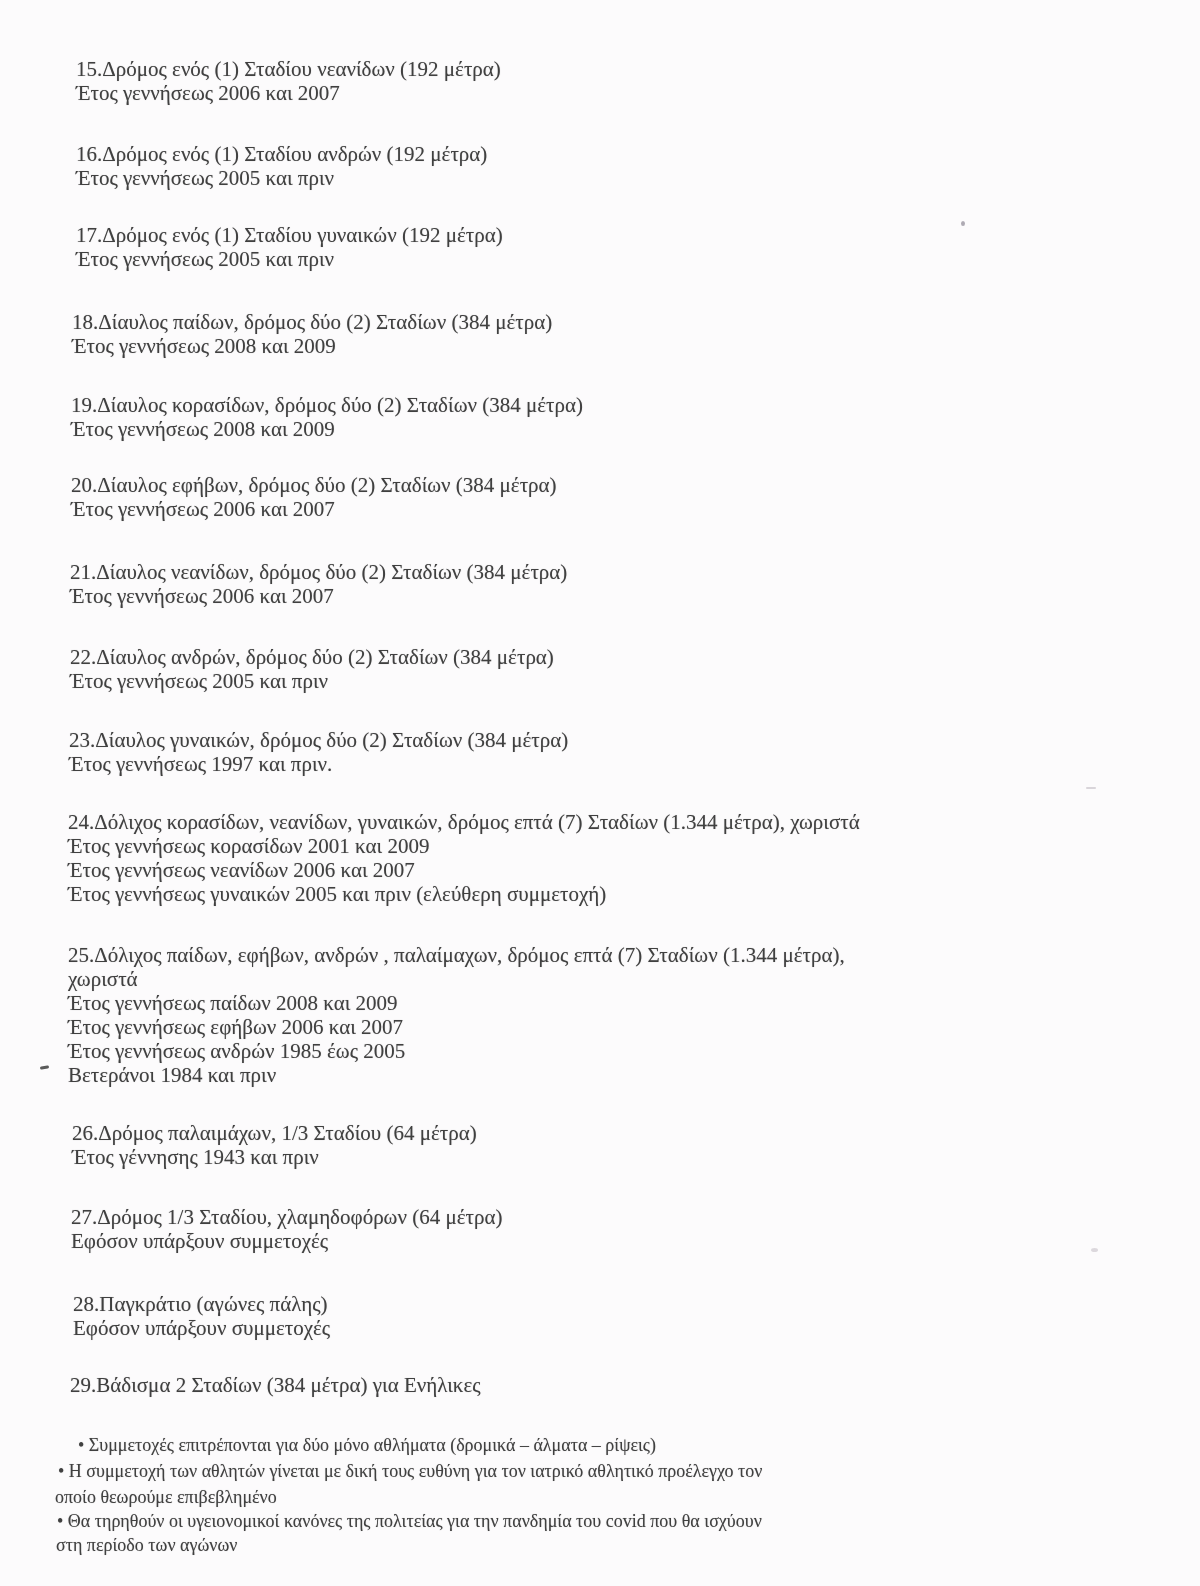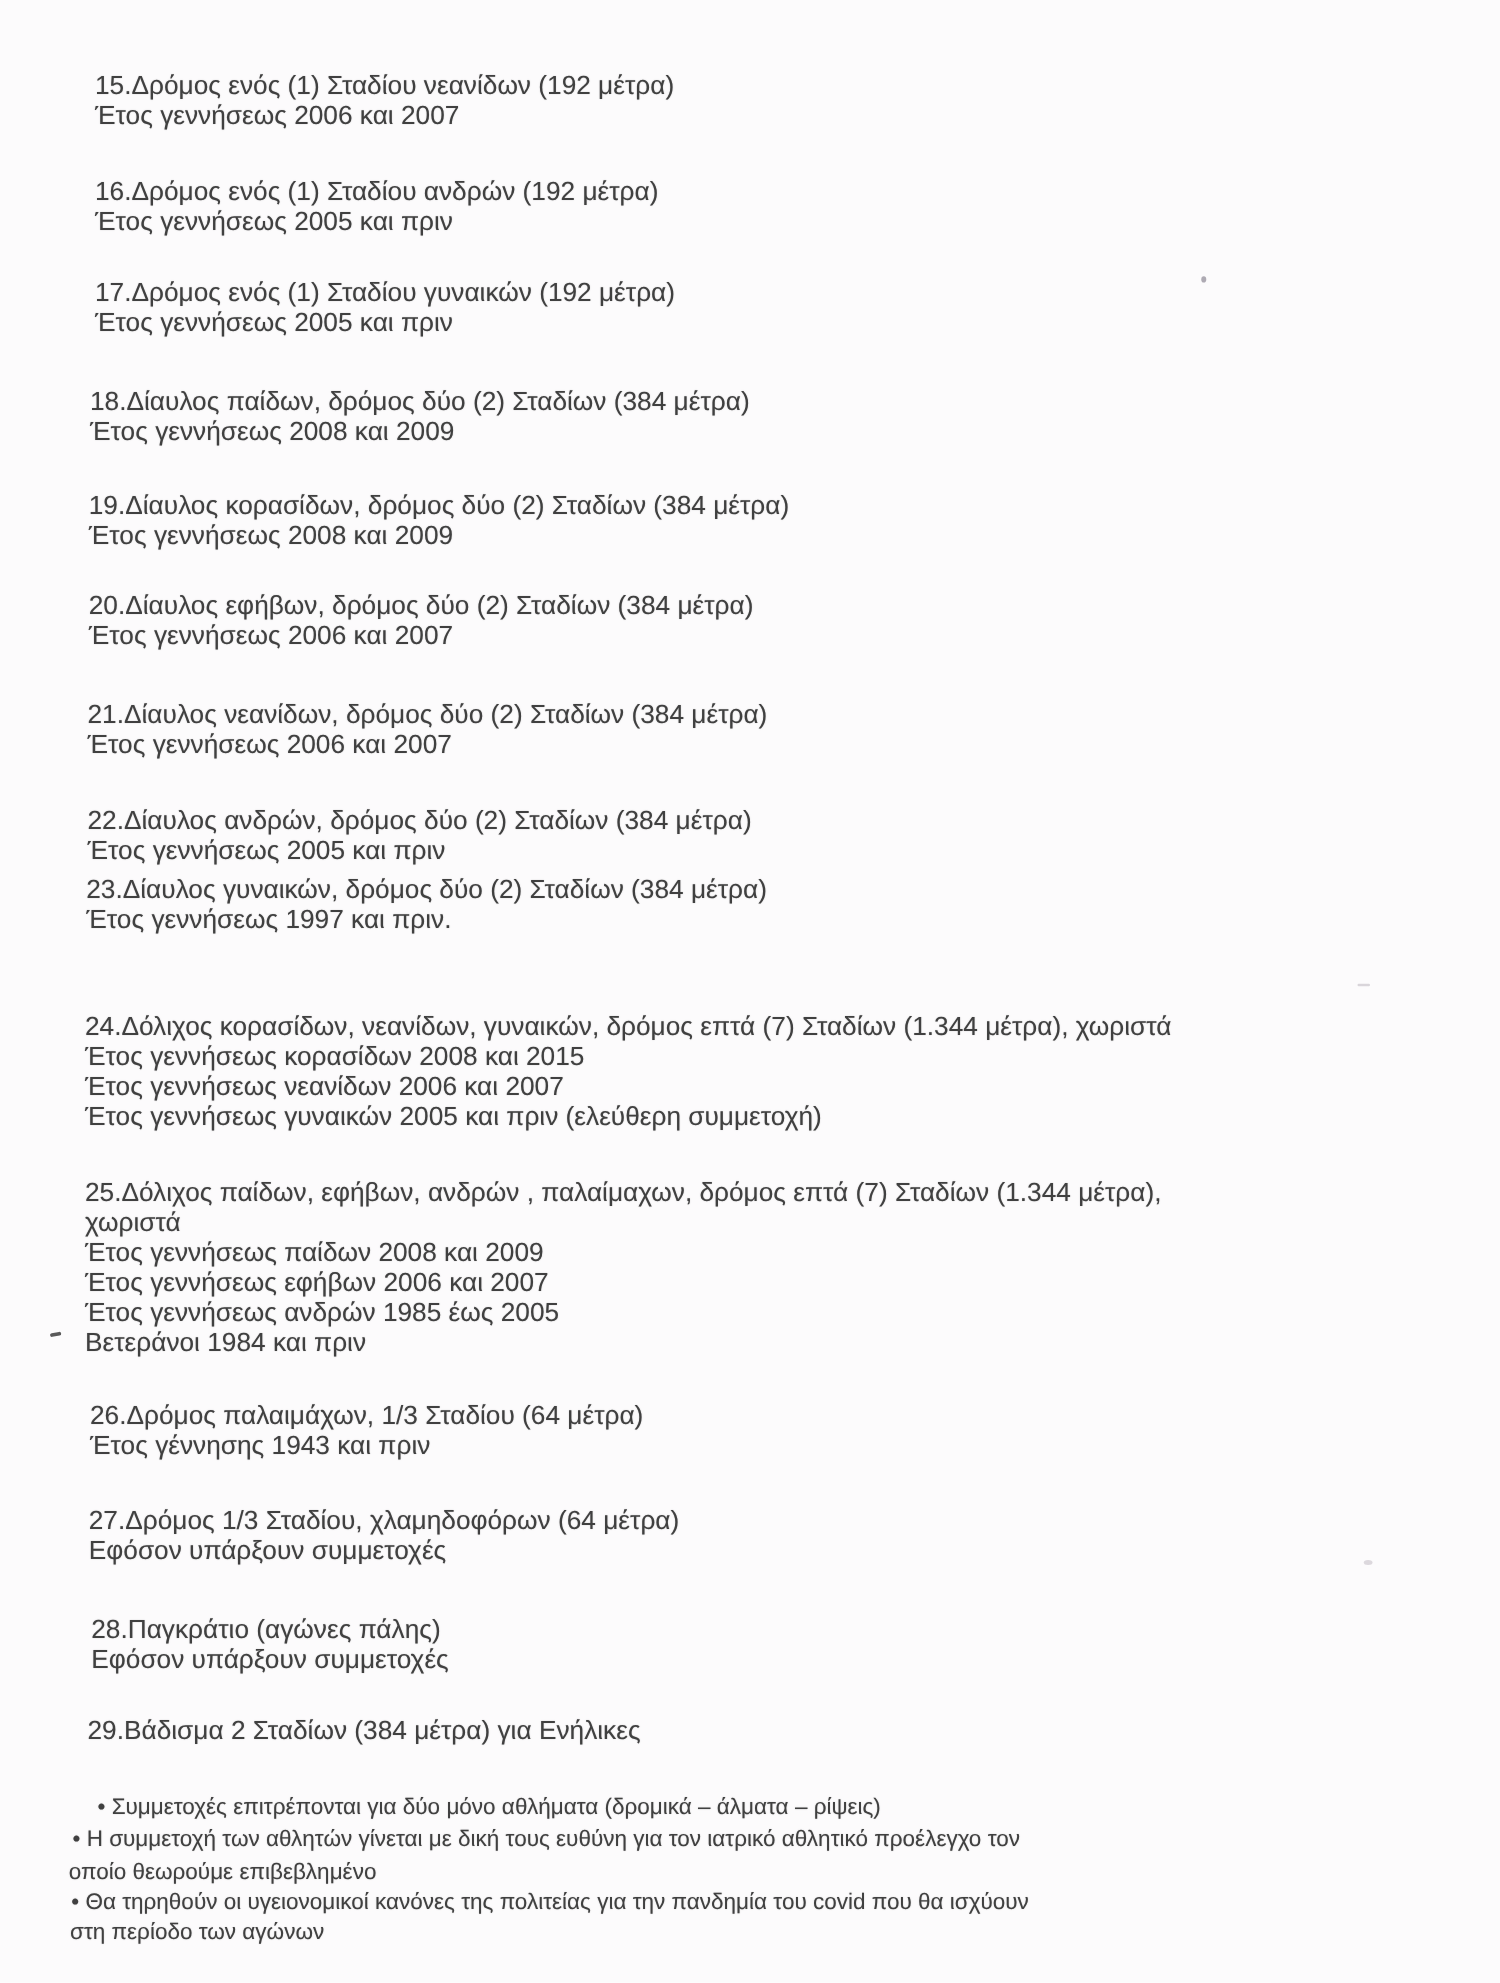--- a/index.html
+++ b/index.html
@@ -2,21 +2,21 @@
 <html><head>
 <meta charset="utf-8">
 <style>
   html,body{margin:0;padding:0;}
   .page{
     position:relative;
     width:1200px;
     height:1586px;
     background:#fcfbfc;
     overflow:hidden;
-    font-family:Liberation Sans, sans-serif;
+    font-family:Liberation Serif, serif;
     color:#404040;
   }
   .blk{
     position:absolute;
     left:76px;
     font-size:21px;
     line-height:24px;
     white-space:nowrap;
     text-shadow:0 0 1px rgba(70,70,70,0.35);
   }
@@ -71,28 +71,28 @@
   <div class="blk" style="top:560px;left:70px">
     <div>21.Δίαυλος νεανίδων, δρόμος δύο (2) Σταδίων (384 μέτρα)</div>
     <div>Έτος γεννήσεως 2006 και 2007</div>
   </div>
 
   <div class="blk" style="top:645px;left:70px">
     <div>22.Δίαυλος ανδρών, δρόμος δύο (2) Σταδίων (384 μέτρα)</div>
     <div>Έτος γεννήσεως 2005 και πριν</div>
   </div>
 
-  <div class="blk" style="top:700px;left:69px">
+  <div class="blk" style="top:728px;left:69px">
     <div>23.Δίαυλος γυναικών, δρόμος δύο (2) Σταδίων (384 μέτρα)</div>
     <div>Έτος γεννήσεως 1997 και πριν.</div>
   </div>
 
   <div class="blk" style="top:810px;left:68px">
     <div>24.Δόλιχος κορασίδων, νεανίδων, γυναικών, δρόμος επτά (7) Σταδίων (1.344 μέτρα), χωριστά</div>
-    <div>Έτος γεννήσεως κορασίδων 2008 και 2015</div>
+    <div>Έτος γεννήσεως κορασίδων 2001 και 2009</div>
     <div>Έτος γεννήσεως νεανίδων 2006 και 2007</div>
     <div>Έτος γεννήσεως γυναικών 2005 και πριν (ελεύθερη συμμετοχή)</div>
   </div>
 
   <div class="blk" style="top:943px;left:68px">
     <div>25.Δόλιχος παίδων, εφήβων, ανδρών , παλαίμαχων, δρόμος επτά (7) Σταδίων (1.344 μέτρα),</div>
     <div>χωριστά</div>
     <div>Έτος γεννήσεως παίδων 2008 και 2009</div>
     <div>Έτος γεννήσεως εφήβων 2006 και 2007</div>
     <div>Έτος γεννήσεως ανδρών 1985 έως 2005</div>

